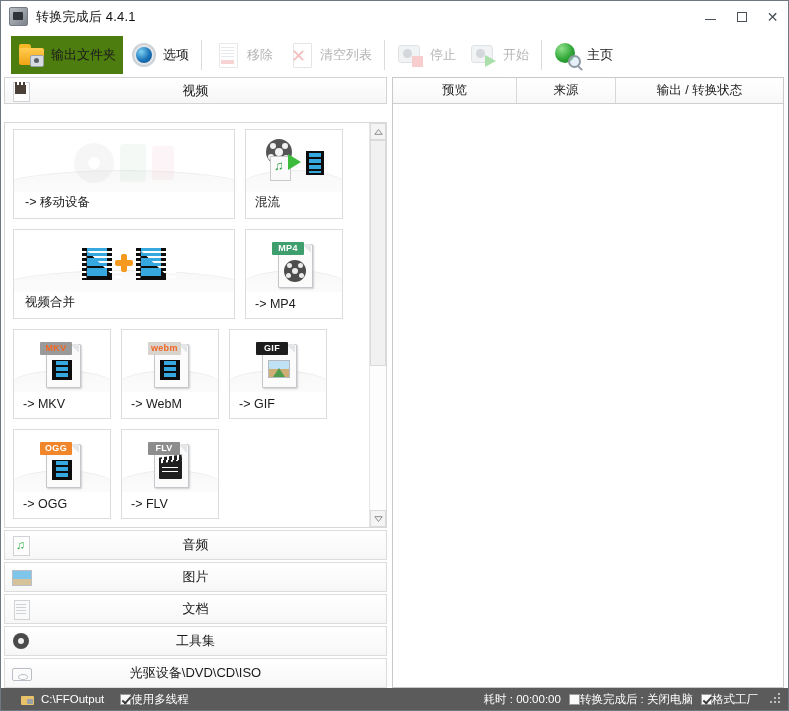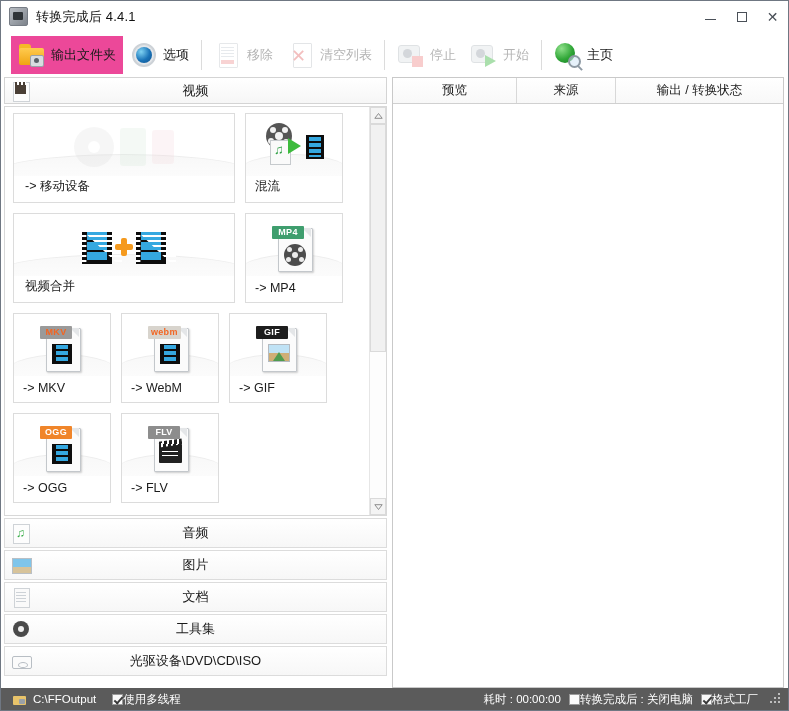--- a/index.html
+++ b/index.html
@@ -49,21 +49,21 @@
 
   
   .toolbar{
     height:45px;flex:0 0 45px;display:flex;align-items:center;
     background:#ffffff;padding-left:10px;box-sizing:border-box;
   }
   .tb-btn{
     display:flex;align-items:center;height:38px;padding:0 7px;box-sizing:border-box;
     gap:5px;cursor:default;
   }
-  .tb-btn.sel{background:#ec4899;}
+  .tb-btn.sel{background:#4d7c0f;}
   .tb-btn.disabled .tb-label{color:#b4b4b4;}
   .tb-label{font-size:13px;color:#1b1b1b;white-space:nowrap;}
   .tb-sep{width:1px;height:30px;background:#dcdcdc;margin:0 5px;}
   .tb-ico{width:28px;height:28px;flex:0 0 28px;position:relative;}
 
   
   .ico-folder .body{position:absolute;left:1px;top:7px;width:25px;height:17px;
     background:linear-gradient(180deg,#ffcb4f,#f0a413);border-radius:2px;}
   .ico-folder .tab{position:absolute;left:1px;top:3px;width:12px;height:6px;
     background:#f5b828;border-radius:2px 3px 0 0;}
@@ -108,21 +108,21 @@
     background:radial-gradient(circle at 33% 28%,#8ee08a 0%,#30a637 55%,#147a24 100%);}
   .ico-home .mag{position:absolute;right:1px;bottom:1px;width:13px;height:13px;border-radius:50%;
     border:2px solid #8e9aa4;box-sizing:border-box;background:rgba(210,230,245,.55);}
   .ico-home .mag:after{content:"";position:absolute;right:-4px;bottom:-3px;width:6px;height:2px;
     background:#8e9aa4;transform:rotate(45deg);}
 
   
   .body-area{flex:1 1 auto;display:flex;min-height:0;padding:0 1px 0 0;box-sizing:border-box;}
   .left-pane{
     width:388px;flex:0 0 388px;display:flex;flex-direction:column;min-height:0;
-    box-sizing:border-box;padding:0 2px 12px 3px;
+    box-sizing:border-box;padding:0 2px 0 3px;
   }
 
   
   .cat-header{
     height:27px;flex:0 0 27px;display:flex;align-items:center;box-sizing:border-box;
     border:1px solid #d4d4d4;background:linear-gradient(180deg,#ffffff,#f6f6f6);
     margin-bottom:2px;position:relative;
   }
   .cat-ico{width:20px;height:20px;margin-left:6px;flex:0 0 20px;position:relative;}
   .cat-title{
@@ -149,21 +149,21 @@
   .ic-drive .box:after{content:"";position:absolute;left:5px;top:5px;width:8px;height:4px;
     border:1px solid #b8bec4;border-radius:50%;}
   .ic-tool .reel{position:absolute;left:2px;top:2px;width:16px;height:16px;border-radius:50%;
     background:#4a4a4a;}
   .ic-tool .reel:after{content:"";position:absolute;left:5px;top:5px;width:6px;height:6px;
     border-radius:50%;background:#efefef;}
 
   
   .tiles-wrap{
     flex:1 1 auto;min-height:0;border:1px solid #d8d8d8;background:#fff;
-    display:flex;overflow:hidden;box-sizing:border-box;
+    display:flex;overflow:hidden;box-sizing:border-box;margin-top:16px;
   }
   .tiles{
     flex:1 1 auto;padding:6px 4px 6px 8px;box-sizing:border-box;overflow:hidden;
   }
   .tile-row{display:flex;gap:10px;margin-bottom:10px;}
   .tile{
     border:1px solid #dcdcdc;background:#fff;box-sizing:border-box;position:relative;
     height:90px;display:flex;flex-direction:column;justify-content:flex-end;cursor:default;
   }
   .tile.w2{width:222px;flex:0 0 222px;}
@@ -306,21 +306,21 @@
   }
   .col:last-child{border-right:none;}
   .col.c1{width:124px;flex:0 0 124px;}
   .col.c2{flex:1 1 auto;}
   .col.c3{width:167px;flex:0 0 167px;}
   .list-body{flex:1 1 auto;background:#fff;}
 
   
   .statusbar{
     height:22px;flex:0 0 22px;background:#5b5b5b;display:flex;align-items:center;
-    color:#ffffff;font-size:11.5px;padding:0 4px 0 12px;box-sizing:border-box;text-align:center;
+    color:#ffffff;font-size:11.5px;padding:0 4px 0 20px;box-sizing:border-box;text-align:center;
   }
   .sb-left{display:flex;align-items:center;gap:7px;}
   .sb-right{margin-left:auto;display:flex;align-items:center;gap:8px;padding-right:4px;}
   .sb-folder{width:13px;height:11px;position:relative;flex:0 0 13px;}
   .sb-folder:before{content:"";position:absolute;left:0;top:2px;width:13px;height:9px;
     background:#e8c36a;border-radius:1px;}
   .sb-folder:after{content:"";position:absolute;right:1px;bottom:1px;width:6px;height:5px;
     background:#9aa1a8;border-radius:1px;}
   .cb{
     width:11px;height:11px;flex:0 0 11px;background:#fafafa;border:1px solid #9a9a9a;

